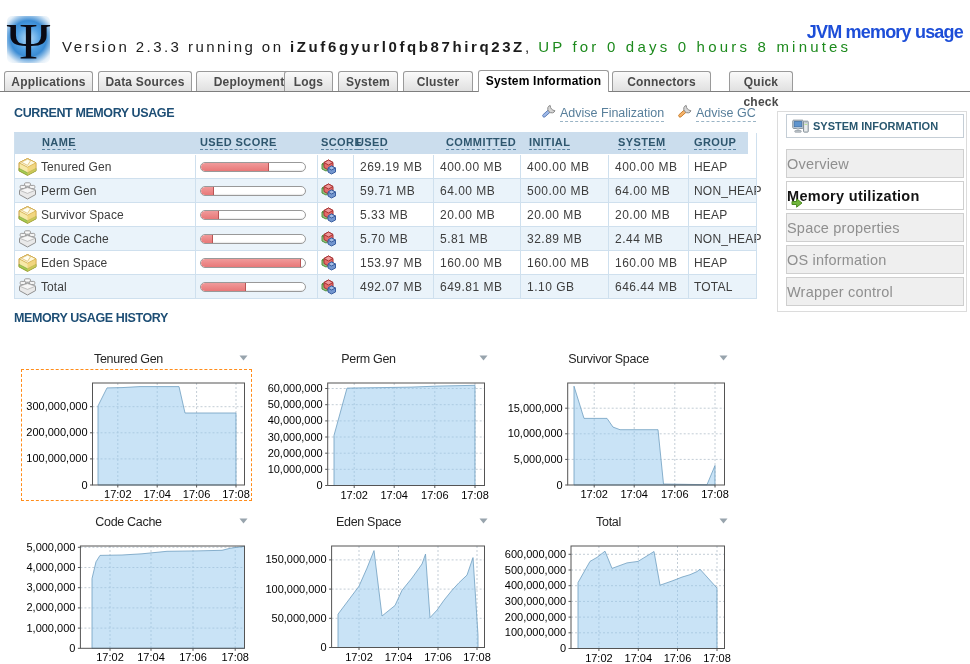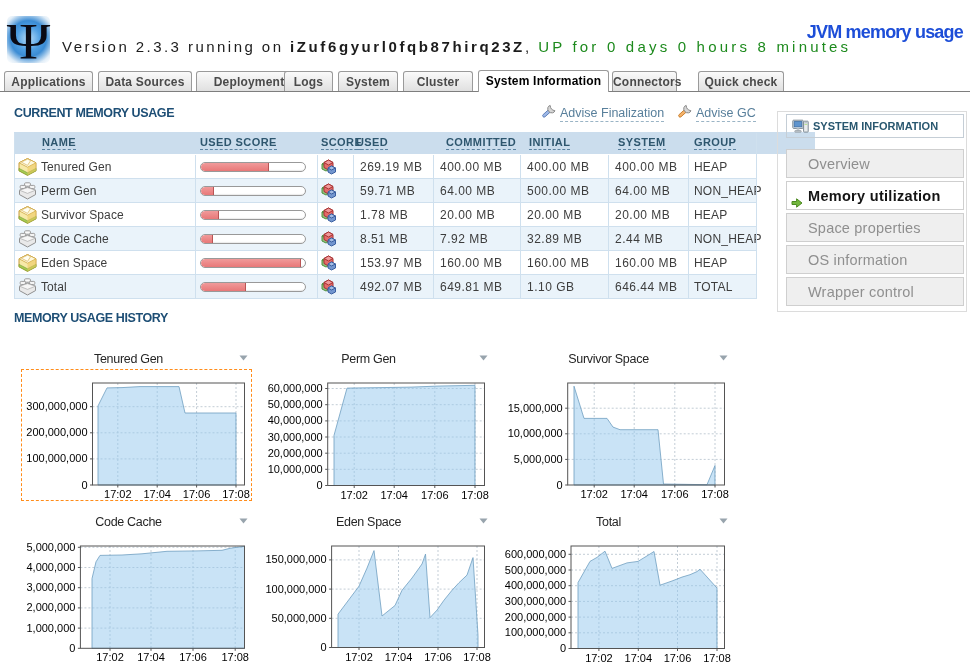--- a/index.html
+++ b/index.html
@@ -8,57 +8,57 @@
 .version b{letter-spacing:2.6px}
 .up{color:#1d8a1d;letter-spacing:3.2px}
 .ptitle{position:absolute;right:7px;top:22px;font-size:18px;font-weight:bold;color:#1d4ed8;letter-spacing:-0.8px}
 .tabline{position:absolute;left:0;top:91px;width:970px;height:1px;background:#7e7e7e}
 .tab{position:absolute;top:71px;height:20px;line-height:20px;text-align:center;font-size:12px;font-weight:bold;color:#4a4a4a;background:linear-gradient(#fafafa,#e0e0e0);border:1px solid #9a9a9a;border-bottom:none;border-radius:3px 3px 0 0;letter-spacing:0.2px}
 .tab.active{top:70px;height:22px;line-height:21px;background:#fff;color:#000;z-index:5}
 .sechead{position:absolute;left:14px;font-size:12.5px;font-weight:bold;color:#1d4e75;letter-spacing:-0.4px}
 .advise{position:absolute;top:103px;font-size:12.5px;color:#587f9b;letter-spacing:0px}
 .advise .txt{border-bottom:1px dashed #9ab4c5;padding-bottom:1px}
 .advise svg{vertical-align:-3px;margin-right:3px}
-.thead{position:absolute;left:14px;top:132px;width:801px;height:22px;background:#cbdded}
+.thead{position:absolute;left:14px;top:132px;width:734px;height:22px;background:#cbdded}
 .th{position:absolute;top:4px;font-size:11px;font-weight:bold;color:#2e566e;letter-spacing:0.4px;border-bottom:1px dashed #5b82a0;padding-bottom:1px}
 .tr{position:absolute;left:14px;width:743px;height:24px;border-bottom:1px solid #cfe0ee}
 .td{position:absolute;top:5px;font-size:12px;color:#3d3d3d;letter-spacing:0.1px;white-space:nowrap}
 .td.num{letter-spacing:0.5px}
 .td.grp{letter-spacing:0.2px}
 .ic{position:absolute}
 .bar{position:absolute;top:7px;width:106px;height:10px;border:1px solid #999;border-radius:5px;background:#fff;overflow:hidden;box-shadow:inset 0 -1px 1px rgba(0,0,0,0.08)}
 .fill{position:absolute;left:0;top:0;height:100%;background:linear-gradient(#f09a9a,#e87878);border-right:1px solid #b85555;border-radius:5px 0 0 5px}
 .tbox{position:absolute;left:14px;top:133px;width:743px;height:166px;border:1px solid #cfe0ee;border-top:none;pointer-events:none}
 .vline{position:absolute;top:155px;height:144px;width:1px;background:#cfe0ee}
 .ctitle{position:absolute;height:16px;line-height:16px;text-align:center;font-size:12.5px;color:#262626;letter-spacing:-0.3px}
 .carrow{position:absolute}
 .cimg{position:absolute;width:233px;height:132px}
 .sbox{position:absolute;left:777px;top:111px;width:190px;height:201px;border:1px solid #dcdcdc}
 .shead{position:absolute;left:786px;top:114px;width:178px;height:24px;line-height:23px;border:1px solid #c5ced6;font-size:11px;font-weight:bold;color:#29576f;letter-spacing:0px;padding-left:26px}
 .sic{position:absolute;left:5px;top:4px}
-.mi{position:absolute;left:786px;width:178px;height:29px;line-height:28px;background:#efefef;border:1px solid #cfcfcf;font-size:14.5px;color:#8f8f8f;padding-left:21px;letter-spacing:0.2px}
+.mi{position:absolute;left:786px;width:178px;height:29px;line-height:28px;background:#efefef;border:1px solid #cfcfcf;font-size:14.5px;color:#8f8f8f;letter-spacing:0.2px}
 .mi.active{background:#fff;color:#141414;font-weight:bold;letter-spacing:0.3px}
 .marrow{position:absolute;left:4px;top:8px}
 svg text{font-family:"Liberation Sans",sans-serif}
 </style></head>
 <body>
 <div class="logo">
     <span>Ψ</span>
   </div>
 <div class="version">Version 2.3.3 running on <b>iZuf6gyurl0fqb87hirq23Z</b>, <span class="up">UP for 0 days 0 hours 8 minutes</span></div>
 <div class="ptitle">JVM memory usage</div>
 <div class="tab" style="left:4px;width:89px">Applications</div>
 <div class="tab" style="left:98px;width:94px">Data Sources</div>
 <div class="tab" style="left:196px;width:106px">Deployment</div>
 <div class="tab" style="left:284px;width:49px">Logs</div>
 <div class="tab" style="left:338px;width:60px">System</div>
 <div class="tab" style="left:403px;width:70px">Cluster</div>
 <div class="tab active" style="left:478px;width:131px">System Information</div>
-<div class="tab" style="left:612px;width:65px">Connectors</div>
-<div class="tab" style="left:698px;width:86px">Quick check</div>
+<div class="tab" style="left:612px;width:99px">Connectors</div>
+<div class="tab" style="left:729px;width:64px">Quick check</div>
 <div class="tabline"></div>
 <div class="sechead" style="top:106px">CURRENT MEMORY USAGE</div>
 <div class="advise" style="left:540px"><svg width="17" height="17" viewBox="0 0 17 17">
       <g transform="rotate(-42 8.5 8.5)">
         <rect x="1" y="7.2" width="10.5" height="2.9" rx="1.45" fill="#9db8e8" stroke="#5f7fb8" stroke-width="0.9"></rect>
         <path d="M10.6 5.2 a3.3 3.3 0 0 1 3.2 -0.1 l-1.1 1.9 a4.6 4.6 0 0 0 0 3.4 l1.1 1.9 a3.3 3.3 0 0 1 -3.2 -0.1 a4.2 4.2 0 0 1 0 -7 z" fill="#d6d6d6" stroke="#878787" stroke-width="0.9"></path>
       </g>
     </svg><span class="txt">Advise Finalization</span></div>
 <div class="advise" style="left:676px"><svg width="17" height="17" viewBox="0 0 17 17">
       <g transform="rotate(-42 8.5 8.5)">
@@ -148,21 +148,21 @@
     <span class="ic" style="left:306px;top:3px"><svg width="17" height="17" viewBox="0 0 17 17">
         <g stroke-width="1">
           <polygon points="2,6 6,4 10,6 10,11 6,13 2,11" fill="#8fc47c" stroke="#4f8f3f"></polygon>
           <polygon points="2,6 6,4 10,6 6,8" fill="#b2d8a4" stroke="#4f8f3f"></polygon>
           <polygon points="4,4.5 8.5,2 13,4.5 13,9.5 8.5,12 4,9.5" fill="#e36a6a" stroke="#a83232"></polygon>
           <polygon points="4,4.5 8.5,2 13,4.5 8.5,7" fill="#ef9a9a" stroke="#a83232"></polygon>
           <polygon points="8,10 11.5,8 15.5,10 15.5,14 11.5,16 8,14" fill="#7396cf" stroke="#3a5fa0"></polygon>
           <polygon points="8,10 11.5,8 15.5,10 11.5,12" fill="#a4bde4" stroke="#3a5fa0"></polygon>
         </g>
       </svg></span>
-    <span class="td num" style="left:346px">1.78 MB</span>
+    <span class="td num" style="left:346px">5.33 MB</span>
     <span class="td num" style="left:426px">20.00 MB</span>
     <span class="td num" style="left:513px">20.00 MB</span>
     <span class="td num" style="left:601px">20.00 MB</span>
     <span class="td grp" style="left:680px">HEAP</span>
   </div>
 <div class="tr" style="top:227px;background:#eaf3fa">
     <span class="ic" style="left:4px;top:3px"><svg width="19" height="18" viewBox="0 0 19 18">
         <rect x="6.6" y="0.8" width="5.8" height="3.4" rx="1" fill="#fbfbfb" stroke="#9c9c9c" stroke-width="1"></rect>
         <rect x="2.2" y="3.4" width="5.4" height="3.2" rx="1" fill="#f4f4f4" stroke="#9c9c9c" stroke-width="1"></rect>
         <rect x="11.4" y="3.4" width="5.4" height="3.2" rx="1" fill="#f4f4f4" stroke="#9c9c9c" stroke-width="1"></rect>
@@ -177,22 +177,22 @@
     <span class="ic" style="left:306px;top:3px"><svg width="17" height="17" viewBox="0 0 17 17">
         <g stroke-width="1">
           <polygon points="2,6 6,4 10,6 10,11 6,13 2,11" fill="#8fc47c" stroke="#4f8f3f"></polygon>
           <polygon points="2,6 6,4 10,6 6,8" fill="#b2d8a4" stroke="#4f8f3f"></polygon>
           <polygon points="4,4.5 8.5,2 13,4.5 13,9.5 8.5,12 4,9.5" fill="#e36a6a" stroke="#a83232"></polygon>
           <polygon points="4,4.5 8.5,2 13,4.5 8.5,7" fill="#ef9a9a" stroke="#a83232"></polygon>
           <polygon points="8,10 11.5,8 15.5,10 15.5,14 11.5,16 8,14" fill="#7396cf" stroke="#3a5fa0"></polygon>
           <polygon points="8,10 11.5,8 15.5,10 11.5,12" fill="#a4bde4" stroke="#3a5fa0"></polygon>
         </g>
       </svg></span>
-    <span class="td num" style="left:346px">8.51 MB</span>
-    <span class="td num" style="left:426px">7.92 MB</span>
+    <span class="td num" style="left:346px">5.70 MB</span>
+    <span class="td num" style="left:426px">5.81 MB</span>
     <span class="td num" style="left:513px">32.89 MB</span>
     <span class="td num" style="left:601px">2.44 MB</span>
     <span class="td grp" style="left:680px">NON_HEAP</span>
   </div>
 <div class="tr" style="top:251px;background:#ffffff">
     <span class="ic" style="left:4px;top:3px"><svg width="19" height="18" viewBox="0 0 19 18">
         <polygon points="9.5,0.5 18,4.8 18,12.8 9.5,17.3 1,12.8 1,4.8" fill="#f7e9a8" stroke="#c79b3b" stroke-width="1"></polygon>
         <polygon points="9.5,0.5 18,4.8 9.5,9.2 1,4.8" fill="#fdf7dc" stroke="#cfa845" stroke-width="0.8"></polygon>
         <polygon points="3.5,4.2 9.5,7.4 12.7,2.5 9.5,1.2 4.5,3.6" fill="#fffef2" stroke="#d8b35a" stroke-width="0.7"></polygon>
         <polygon points="1,10.4 9.5,14.8 18,10.4 18,12.8 9.5,17.3 1,12.8" fill="#a8cc52" stroke="#7ba33a" stroke-width="0.7"></polygon>

